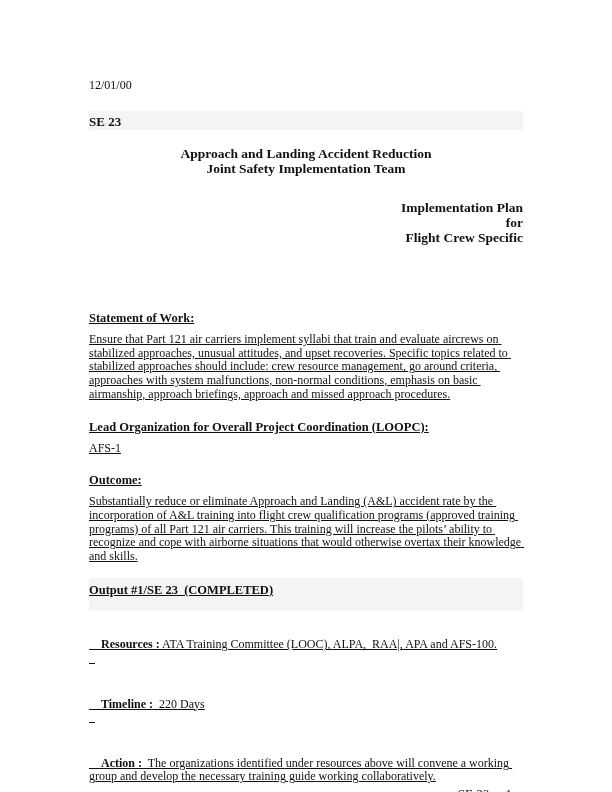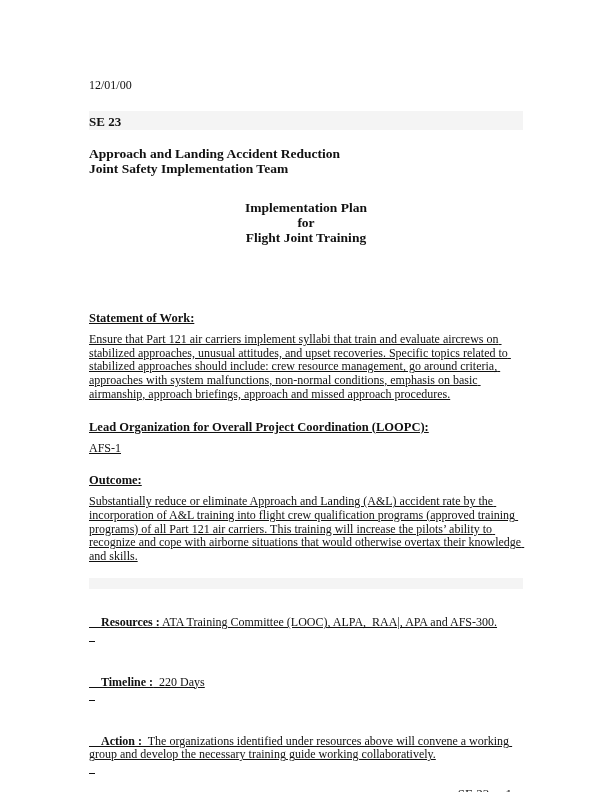--- a/index.html
+++ b/index.html
@@ -27,28 +27,28 @@
   .se-bar {
     background: var(--hl, #f4f4f4);
     height: 19px;
     display: flex;
     align-items: flex-end;
     font-weight: bold;
     font-size: 13px;
     margin: 0 0 16px 0;
   }
   .title-block {
-    text-align: left;
+    text-align: center;
     font-weight: bold;
     font-size: 13.5px;
     line-height: 15px;
     margin: 0 0 24px 0;
   }
   .subtitle-block {
-    text-align: center;
+    text-align: right;
     font-weight: bold;
     font-size: 13.5px;
     line-height: 15px;
     margin: 0 0 66px 0;
   }
   .heading {
     font-weight: bold;
     font-size: 12.5px;
     line-height: 14px;
     text-decoration: underline;
@@ -93,41 +93,42 @@
   </div>
 
   <div class="title-block">
     <div>Approach and Landing Accident Reduction</div>
     <div>Joint Safety Implementation Team</div>
   </div>
 
   <div class="subtitle-block">
     <div>Implementation Plan</div>
     <div>for</div>
-    <div>Flight Joint Training</div>
+    <div>Flight Crew Specific</div>
   </div>
 
   <div class="heading">Statement of Work:</div>
   <p class="body">Ensure that Part 121 air carriers implement syllabi that train and evaluate aircrews on stabilized approaches, unusual attitudes, and upset recoveries. Specific topics related to stabilized approaches should include: crew resource management, go around criteria, approaches with system malfunctions, non-normal conditions, emphasis on basic airmanship, approach briefings, approach and missed approach procedures.</p>
 
   <div class="spacer-sm"></div>
 
   <div class="heading">Lead Organization for Overall Project Coordination (LOOPC):</div>
   <p class="body">AFS-1</p>
 
   <div class="spacer-sm"></div>
 
   <div class="heading">Outcome:</div>
   <p class="body">Substantially reduce or eliminate Approach and Landing (A&amp;L) accident rate by the incorporation of A&amp;L training into flight crew qualification programs (approved training programs) of all Part 121 air carriers. This training will increase the pilots’ ability to recognize and cope with airborne situations that would otherwise overtax their knowledge and skills.</p>
 
   <div class="gray-block">
+    <div class="heading">Output #1/SE 23  (COMPLETED)</div>
   </div>
 
   <p class="body">
-    <span class="label">Resources :</span><span> ATA Training Committee (LOOC), ALPA,  RAA|, APA and AFS-300.</span>
+    <span class="label">Resources :</span><span> ATA Training Committee (LOOC), ALPA,  RAA|, APA and AFS-100.</span>
   </p>
 
   <div class="spacer-sm"></div>
 
   <p class="body">
     <span class="label">Timeline :</span><span>  220 Days</span>
   </p>
 
   <div class="spacer-sm"></div>
 

